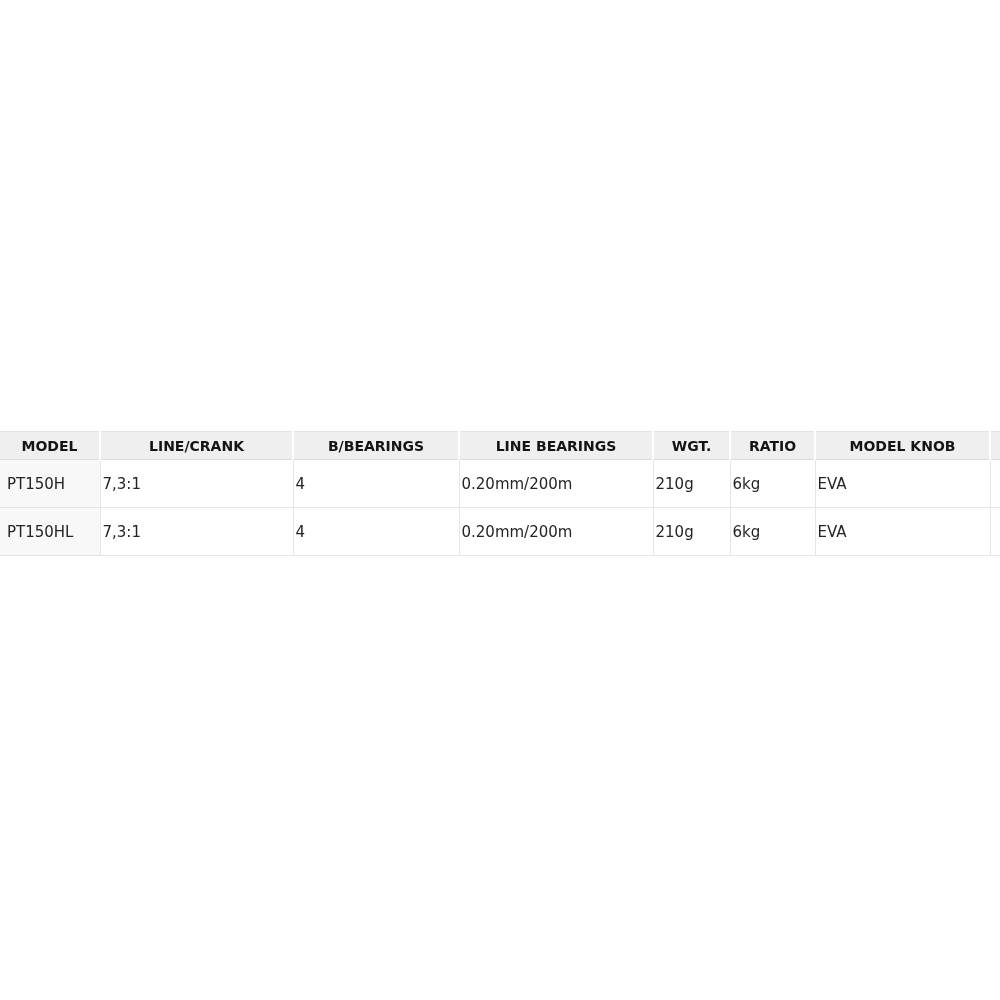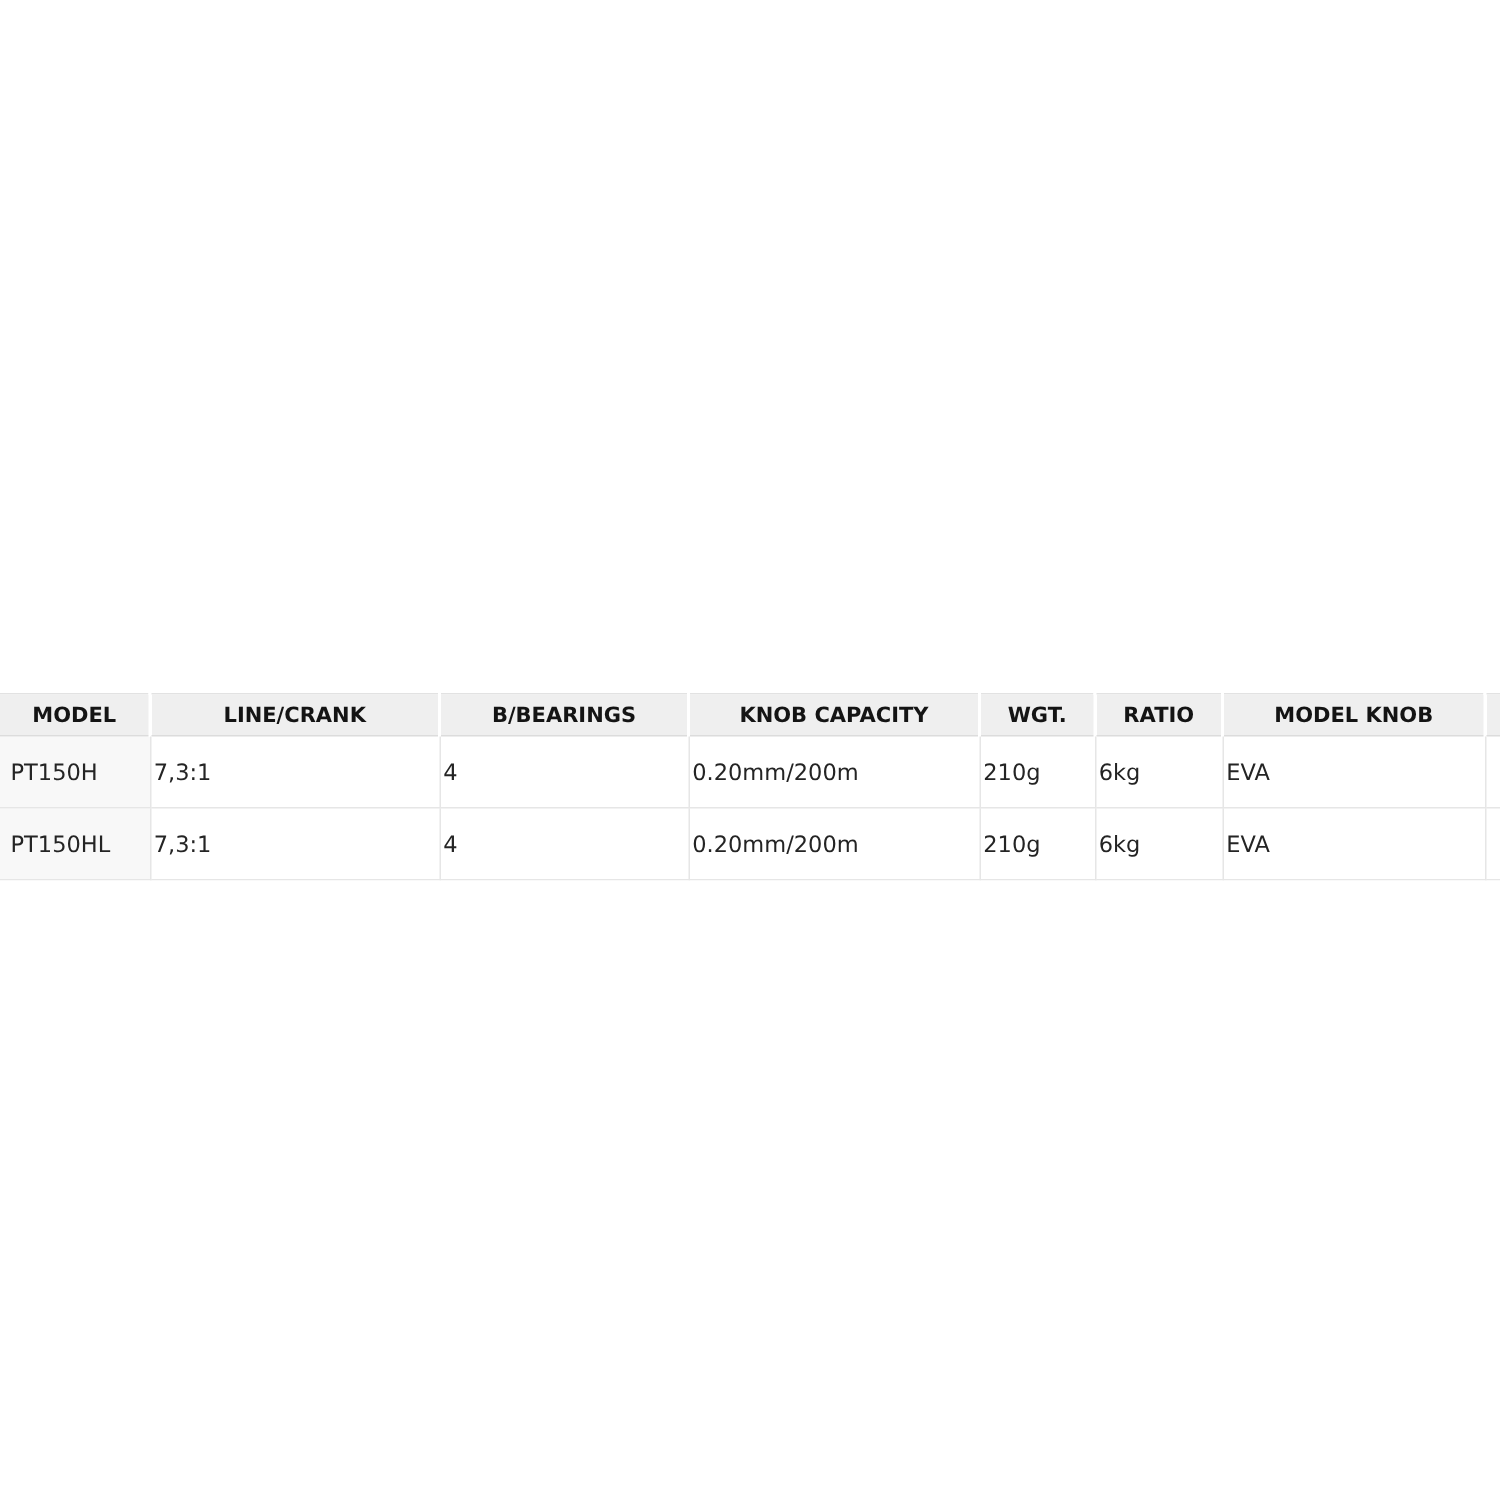--- a/index.html
+++ b/index.html
@@ -7,21 +7,20 @@
     width: 1000px; height: 1000px;
     background: #ffffff;
     font-family: "DejaVu Sans", "Liberation Sans", sans-serif;
   }
   .page { position: relative; width: 1000px; height: 1000px; background: #ffffff; overflow: hidden; }
   .table-wrap {
     position: absolute;
     top: 431px; left: 0;
     width: 1000px;
     overflow: hidden;
-    margin-top: 31px;
   }
   table.spec {
     border-collapse: collapse;
     table-layout: fixed;
     width: 1050px; 
   }
   table.spec th {
     height: 28px;
     background: #efefef;
     font-size: 14px;
@@ -71,21 +70,21 @@
           <col style="width: 77px;">
           <col style="width: 85px;">
           <col style="width: 175px;">
           <col style="width: 60px;">
         </colgroup>
       <thead>
         <tr id="spec-head-row">
             <th>MODEL</th>
             <th>LINE/CRANK</th>
             <th>B/BEARINGS</th>
-            <th>KNOB CAPACITY</th>
+            <th>LINE BEARINGS</th>
             <th>WGT.</th>
             <th>RATIO</th>
             <th>MODEL KNOB</th>
             <th></th>
           </tr>
       </thead>
       <tbody id="spec-body">
           <tr>
             <td class="model-cell">PT150H</td>
             <td>7,3:1</td>

